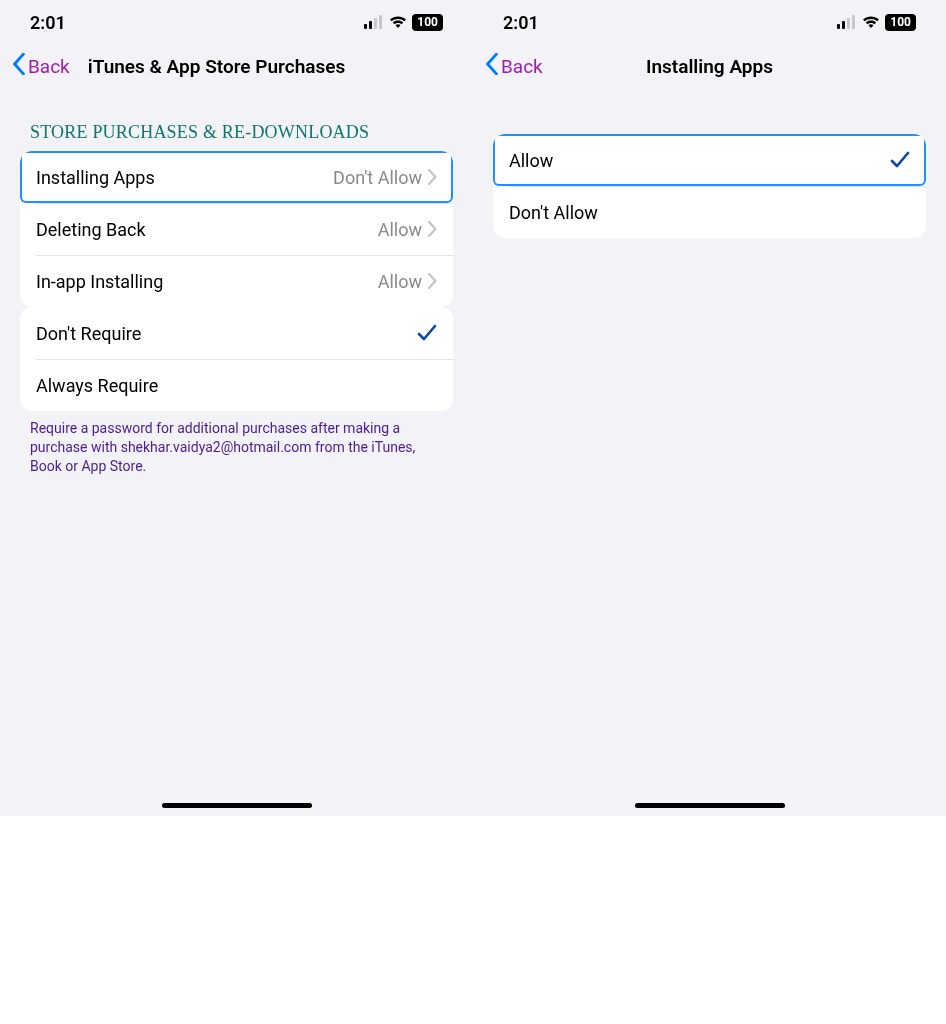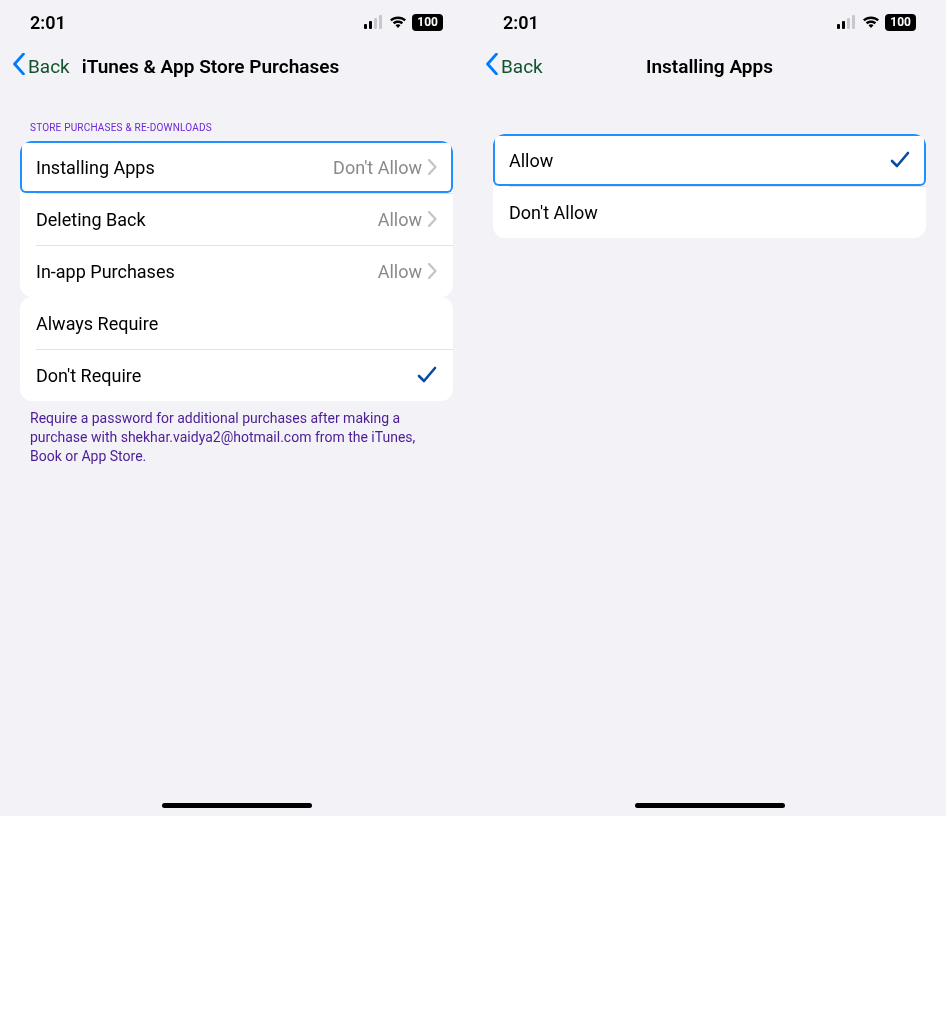--- a/index.html
+++ b/index.html
@@ -41,50 +41,51 @@
   .nav-bar {
     height: 44px;
     display: flex;
     align-items: center;
     position: relative;
     padding: 0 12px;
   }
   .back-btn {
     display: flex;
     align-items: center;
-    color: #14532d;
+    color: #a21caf;
     font-size: 19px;
     gap: 2px;
     text-align: center;
   }
   .nav-title-inline {
     font-size: 19px;
     font-weight: 600;
     color: #000;
-    margin-left: 12px;
+    margin-left: 18px;
   }
   .nav-title-center {
     position: absolute;
     left: 0; right: 0;
     text-align: center;
     font-size: 19px;
     font-weight: 600;
     color: #000;
     pointer-events: none;
   }
   .content {
     padding: 0 20px;
     flex: 1;
   }
   .section-header {
-    font-size: 10px;
-    color: #6d28d9;
+    font-size: 18px;
+    color: #0f766e;
     text-transform: uppercase;
     padding: 34px 10px 8px 10px;
     letter-spacing: 0.2px;
+    font-family: Liberation Serif, serif;
   }
   .section-footer {
     font-size: 14px;
     color: #4c1d95;
     padding: 8px 10px 0 10px;
     line-height: 1.35;
   }
   .group {
     background: #ffffff;
     border-radius: 12px;
@@ -206,42 +207,42 @@
         <div class="row">
           <span class="label">Deleting Back</span>
           <span class="value">Allow</span>
           <span class="chevron">
             <svg width="9" height="16" viewBox="0 0 9 16">
                 <path d="M1 1 L7.5 8 L1 15" stroke="#c4c4c7" stroke-width="2.2" fill="none" stroke-linecap="round" stroke-linejoin="round"></path>
               </svg>
           </span>
         </div>
         <div class="row">
-          <span class="label">In-app Purchases</span>
+          <span class="label">In-app Installing</span>
           <span class="value">Allow</span>
           <span class="chevron">
             <svg width="9" height="16" viewBox="0 0 9 16">
                 <path d="M1 1 L7.5 8 L1 15" stroke="#c4c4c7" stroke-width="2.2" fill="none" stroke-linecap="round" stroke-linejoin="round"></path>
               </svg>
           </span>
         </div>
       </div>
 
 
       <div class="group">
         <div class="row">
-          <span class="label">Always Require</span>
-        </div>
-        <div class="row">
           <span class="label">Don't Require</span>
           <span class="check">
             <svg width="20" height="18" viewBox="0 0 20 18">
                 <path d="M2 10 L7 15 L18 2" stroke="#0b4aa2" stroke-width="2.6" fill="none" stroke-linecap="round" stroke-linejoin="round"></path>
               </svg>
           </span>
+        </div>
+        <div class="row">
+          <span class="label">Always Require</span>
         </div>
       </div>
 
       <div class="section-footer">Require a password for additional purchases after making a purchase with shekhar.vaidya2@hotmail.com from the iTunes, Book or App Store.</div>
     </div>
 
     <div class="home-indicator"></div>
   </div>
 
   <div class="phone">

